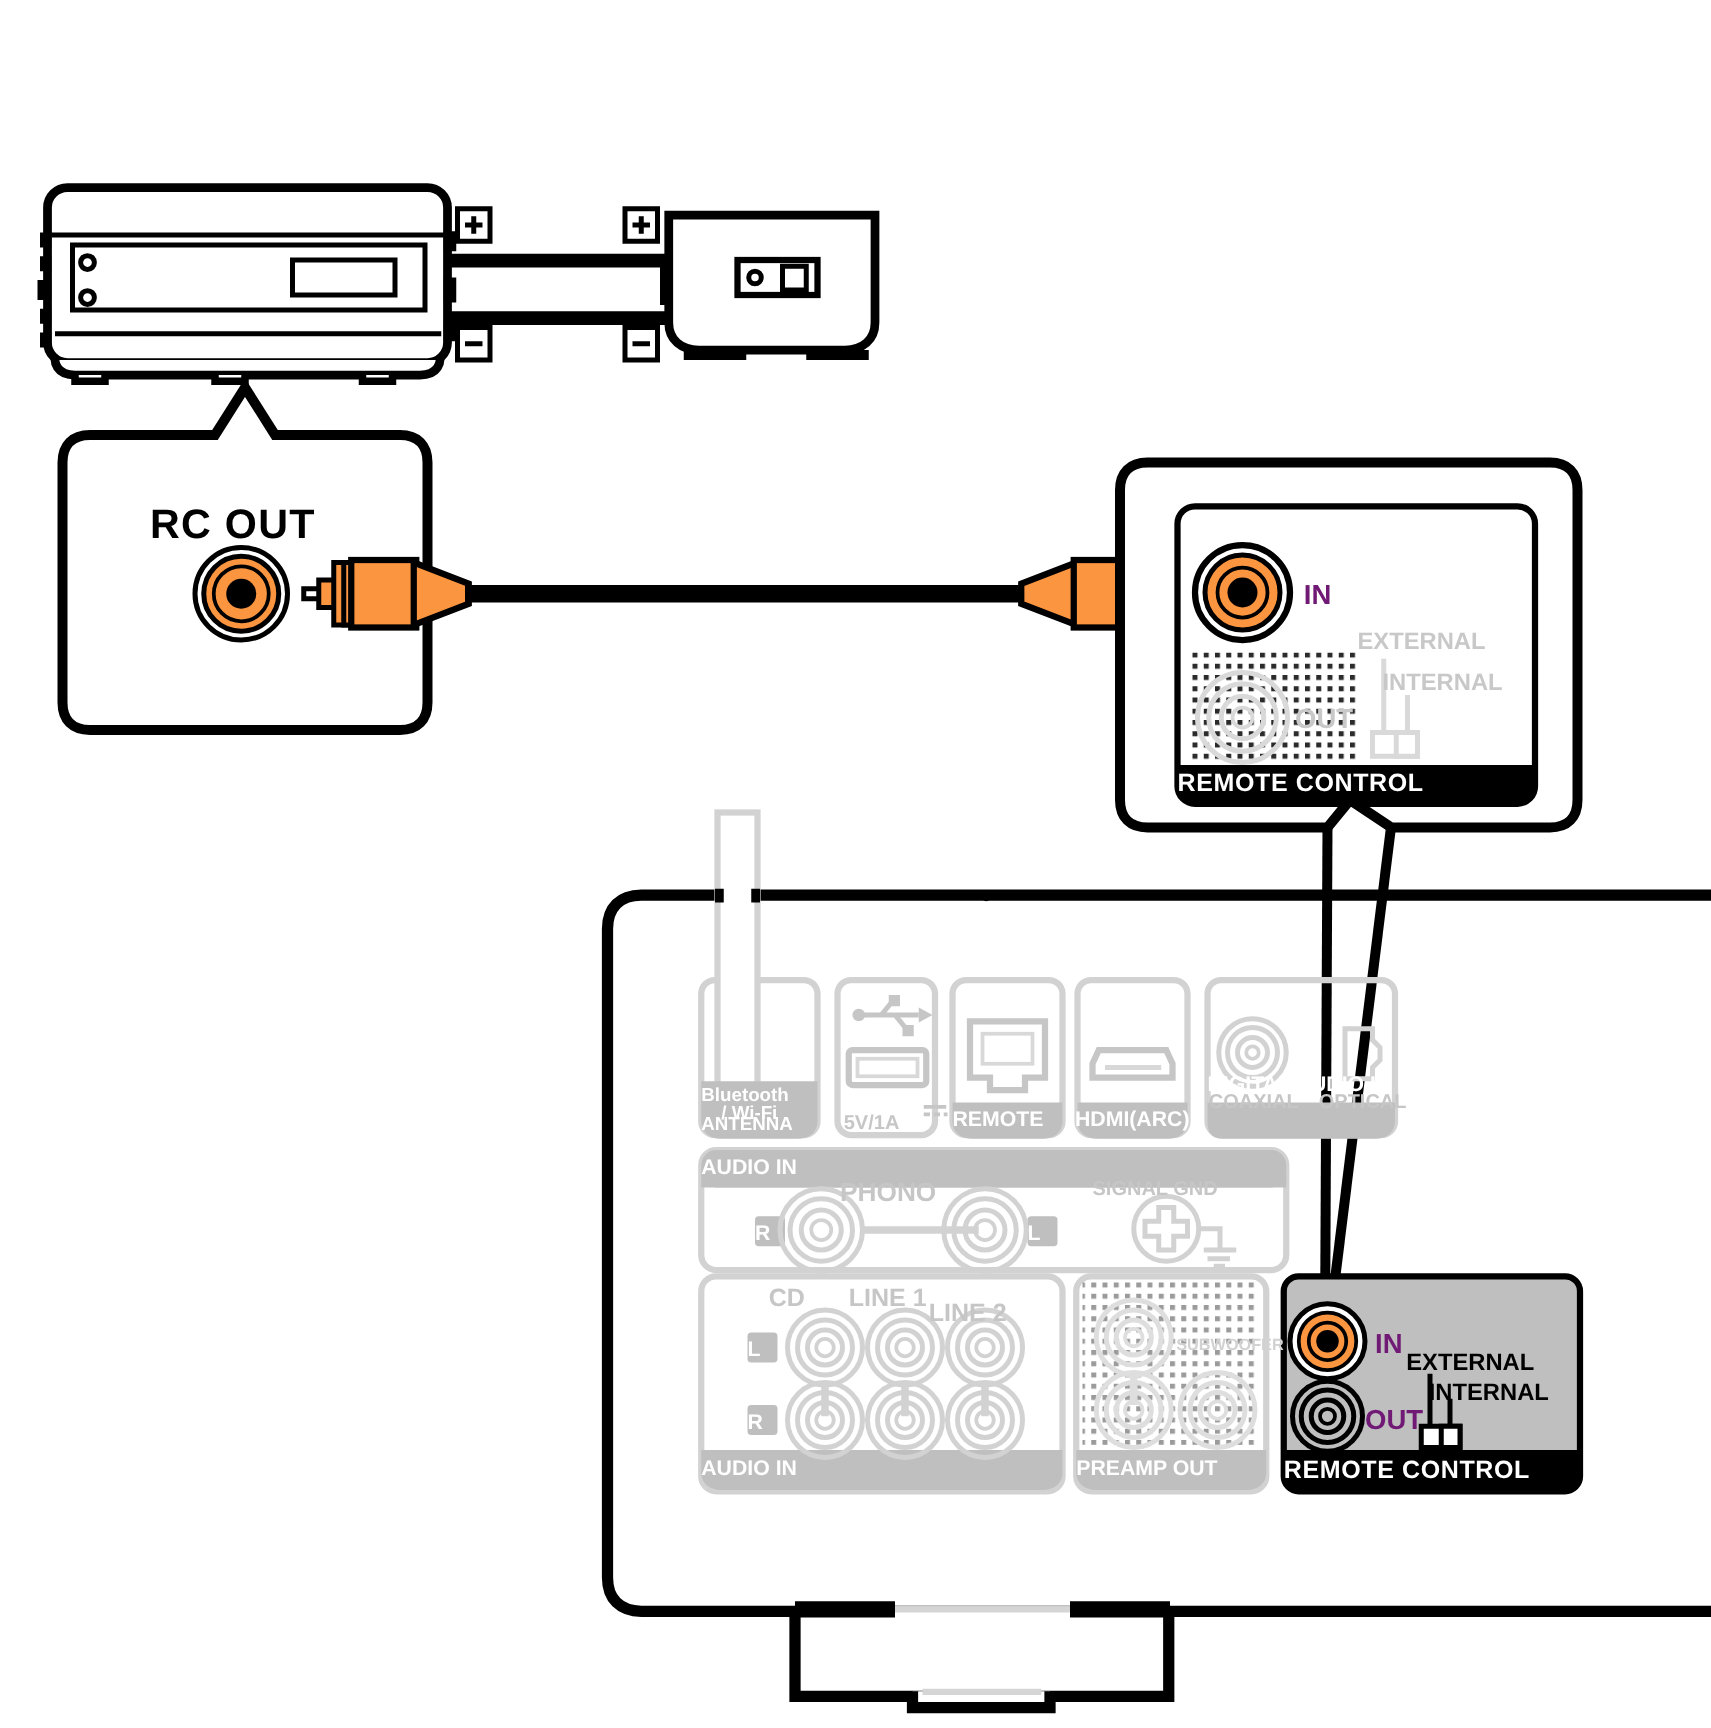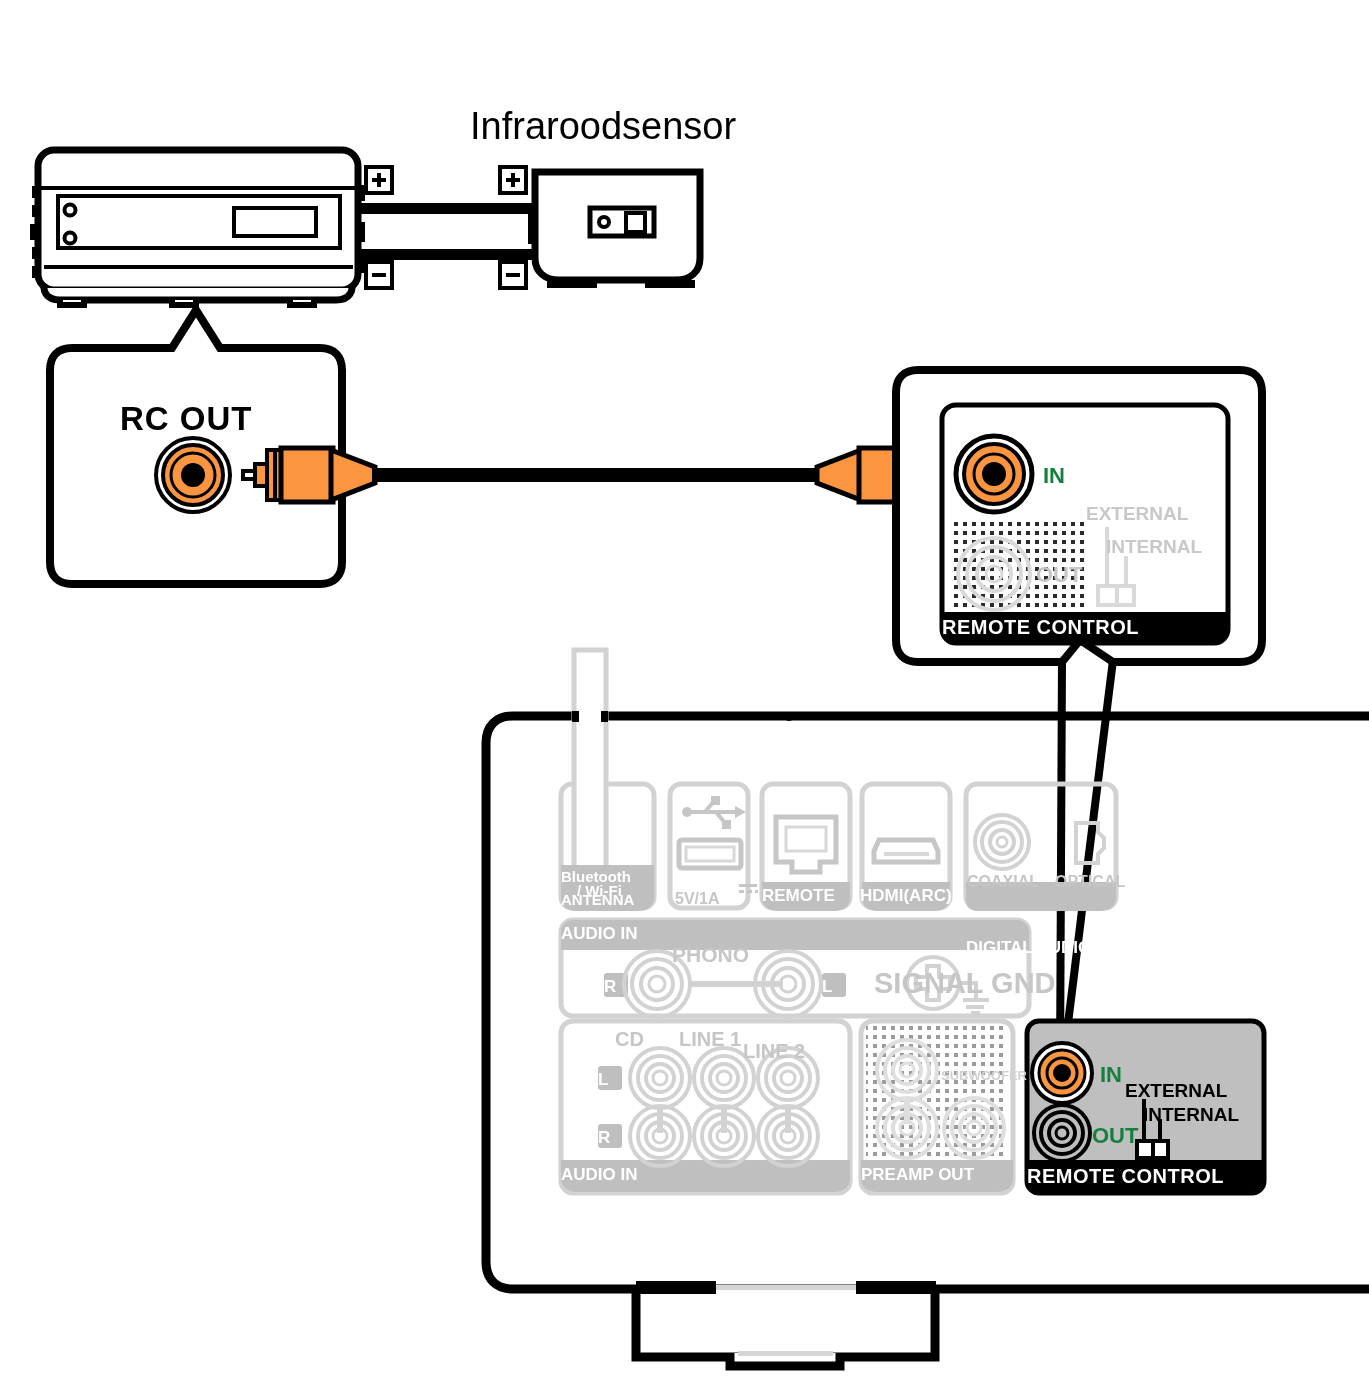--- a/index.html
+++ b/index.html
@@ -3,21 +3,21 @@
 <meta charset="utf-8">
 <title>Remote Control Connection Diagram</title>
 <style>
   html,body{margin:0;padding:0;background:#ffffff;}
   body{font-family:"Liberation Sans",sans-serif;}
   #stage{position:relative;width:1369px;height:1382px;background:#fff;overflow:hidden;}
   #stage svg{position:absolute;left:0;top:0;}
   .lbl{position:absolute;white-space:nowrap;font-family:"Liberation Sans",sans-serif;}
   .title-lbl{font-size:38px;color:#000;letter-spacing:0px;}
   .rcout-lbl{font-size:33px;font-weight:700;color:#000;letter-spacing:1px;}
-  .jack-lbl{font-size:22px;font-weight:700;color:#15803d;text-align:center;}
+  .jack-lbl{font-size:22px;font-weight:700;color:#701a75;text-align:center;}
   .jack-lbl-gray{font-size:22px;font-weight:700;color:#c8c8c8;}
   .sw-lbl{font-size:19px;font-weight:700;color:#000;}
   .sw-lbl-gray{font-size:19px;font-weight:700;color:#c8c8c8;}
   .panel-name{font-size:20px;font-weight:700;color:#fff;letter-spacing:.5px;}
   .gray-cap{font-size:17px;font-weight:700;color:#c6c6c6;letter-spacing:0px;}
   .gray-cap-w{font-size:17px;font-weight:700;color:#ffffff;letter-spacing:0px;}
   .gray-cap-sm{font-size:13px;font-weight:700;color:#d2d2d2;}
   .gray-cap-md{font-size:16px;font-weight:700;color:#c6c6c6;}
   .ctr{}
 </style>
@@ -417,21 +417,20 @@
       <g>
         <line x1="1144" y1="1099" x2="1144" y2="1143" stroke="#000" stroke-width="4"></line>
         <line x1="1160" y1="1119" x2="1160" y2="1143" stroke="#000" stroke-width="4"></line>
         <rect x="1137" y="1141" width="31" height="17" fill="#fff" stroke="#000" stroke-width="4"></rect>
         <rect x="1153" y="1141" width="15" height="17" fill="#fff" stroke="#000" stroke-width="4"></rect>
       </g>
     </g>
 
   </svg>
 
-  <div class="lbl title-lbl" style="left:470px;top:105px;">Infraroodsensor</div>
 
   <div class="lbl rcout-lbl" style="left:120px;top:400px;">RC OUT</div>
 
   <div class="lbl jack-lbl" style="left:1043px;top:463px;">IN</div>
   <div class="lbl jack-lbl-gray" style="left:1036px;top:562px;">OUT</div>
   <div class="lbl sw-lbl-gray" style="left:1086px;top:503px;">EXTERNAL</div>
   <div class="lbl sw-lbl-gray" style="left:1106px;top:536px;">INTERNAL</div>
   <div class="lbl panel-name ctr" style="left:942px;top:616px;width:286px;">REMOTE CONTROL</div>
 
   <div class="lbl gray-cap-w ctr" style="left:561px;top:868px;width:93px;font-size:15px;">Bluetooth</div>
@@ -439,25 +438,25 @@
   <div class="lbl gray-cap-w ctr" style="left:561px;top:891px;width:93px;font-size:15px;">ANTENNA</div>
 
   <div class="lbl gray-cap-md" style="left:675px;top:878px;margin-top:12px;">5V/1A</div>
 
   <div class="lbl gray-cap-w ctr" style="left:762px;top:886px;width:88px;">REMOTE</div>
 
   <div class="lbl gray-cap-w ctr" style="left:860px;top:886px;width:92px;">HDMI(ARC)</div>
 
   <div class="lbl gray-cap-md" style="left:967px;top:873px;">COAXIAL</div>
   <div class="lbl gray-cap-md" style="left:1055px;top:873px;">OPTICAL</div>
-  <div class="lbl gray-cap-w ctr" style="left:966px;top:938px;width:150px;">DIGITAL AUDIO IN</div>
+  <div class="lbl gray-cap-w ctr" style="left:966px;top:858px;width:150px;">DIGITAL AUDIO IN</div>
 
   <div class="lbl gray-cap-w ctr" style="left:561px;top:924px;width:468px;">AUDIO IN</div>
   <div class="lbl gray-cap ctr" style="left:672px;top:943px;width:120px;font-size:21px;">PHONO</div>
-  <div class="lbl gray-cap ctr" style="left:874px;top:943px;width:130px;font-size:29px;margin-top:24px;">SIGNAL GND</div>
+  <div class="lbl gray-cap ctr" style="left:874px;top:943px;width:130px;font-size:16px;">SIGNAL GND</div>
   <div class="lbl gray-cap-w ctr" style="left:604px;top:977px;width:24px;font-size:17px;">R</div>
   <div class="lbl gray-cap-w ctr" style="left:822px;top:977px;width:24px;font-size:17px;">L</div>
 
   <div class="lbl gray-cap ctr" style="left:615px;top:1028px;width:90px;font-size:20px;">CD</div>
   <div class="lbl gray-cap ctr" style="left:679px;top:1028px;width:90px;font-size:20px;">LINE 1</div>
   <div class="lbl gray-cap ctr" style="left:743px;top:1028px;width:90px;font-size:20px;margin-top:12px;">LINE 2</div>
   <div class="lbl gray-cap-w ctr" style="left:598px;top:1070px;width:24px;font-size:17px;">L</div>
   <div class="lbl gray-cap-w ctr" style="left:598px;top:1128px;width:24px;font-size:17px;">R</div>
   <div class="lbl gray-cap-w ctr" style="left:561px;top:1165px;width:289px;">AUDIO IN</div>
 

